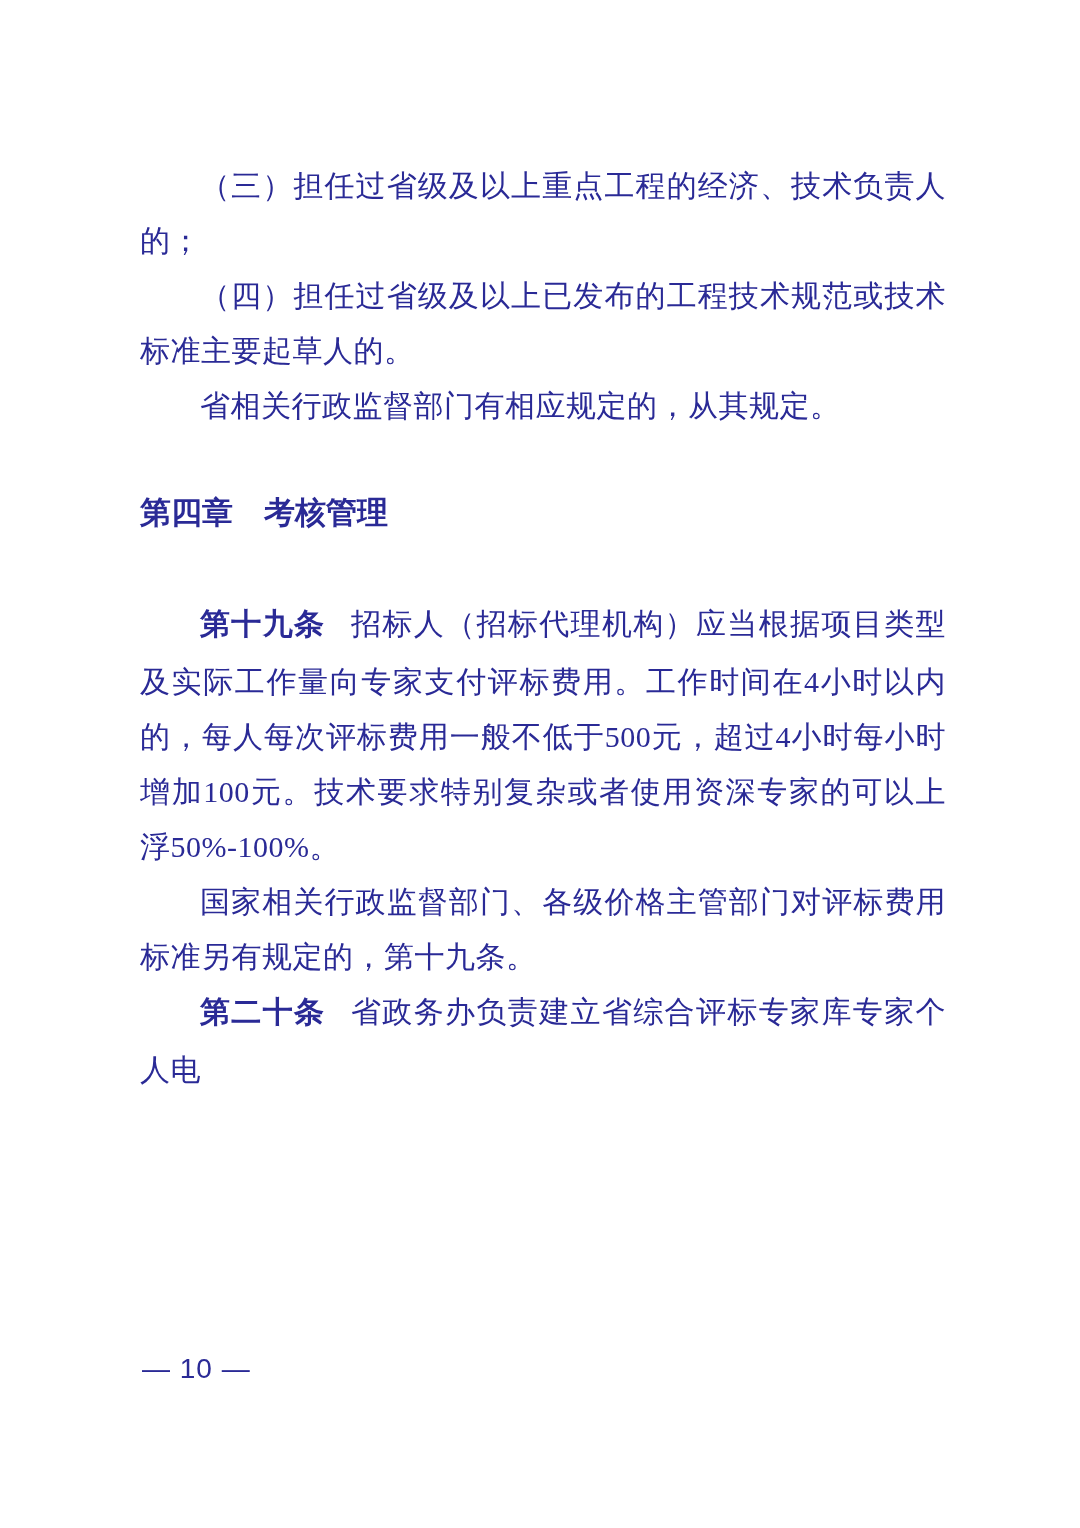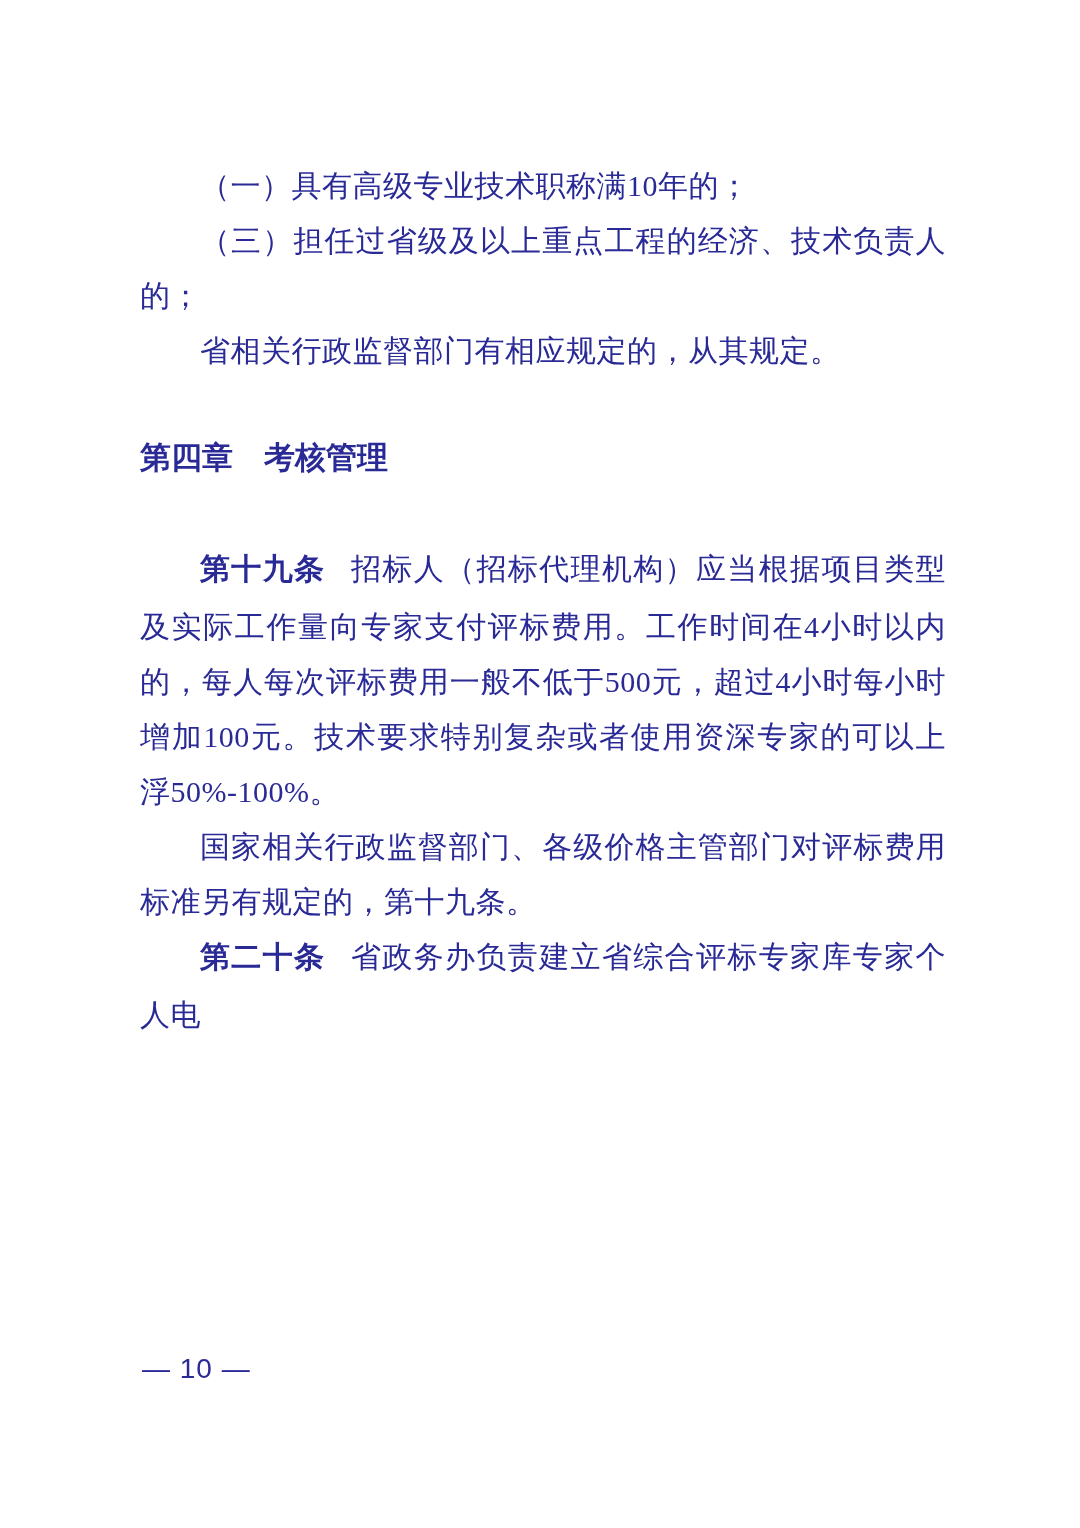--- a/index.html
+++ b/index.html
@@ -61,22 +61,22 @@
     color:var(--text-color);
     font-family:Liberation Sans, sans-serif;
   }
 </style>
 </head>
 <body>
 
 <div class="page">
   <div class="content">
 
-    <p class="para indent">（一）具有高级专业技术职称满10年的；</p>
     <p class="para indent">（三）担任过省级及以上重点工程的经济、技术负责人的；</p>
+    <p class="para indent">（四）担任过省级及以上已发布的工程技术规范或技术标准主要起草人的。</p>
     <p class="para indent">省相关行政监督部门有相应规定的，从其规定。</p>
 
     <h2 class="chapter">第四章　考核管理</h2>
 
     <p class="para indent"><span class="article-label">第十九条</span><span>招标人（招标代理机构）应当根据项目类型及实际工作量向专家支付评标费用。工作时间在4小时以内的，每人每次评标费用一般不低于500元，超过4小时每小时增加100元。技术要求特别复杂或者使用资深专家的可以上浮50%-100%。</span></p>
 
 
     <p class="para indent">国家相关行政监督部门、各级价格主管部门对评标费用标准另有规定的，第十九条。</p>
 
     <p class="para indent"><span class="article-label">第二十条</span><span>省政务办负责建立省综合评标专家库专家个人电</span></p>

